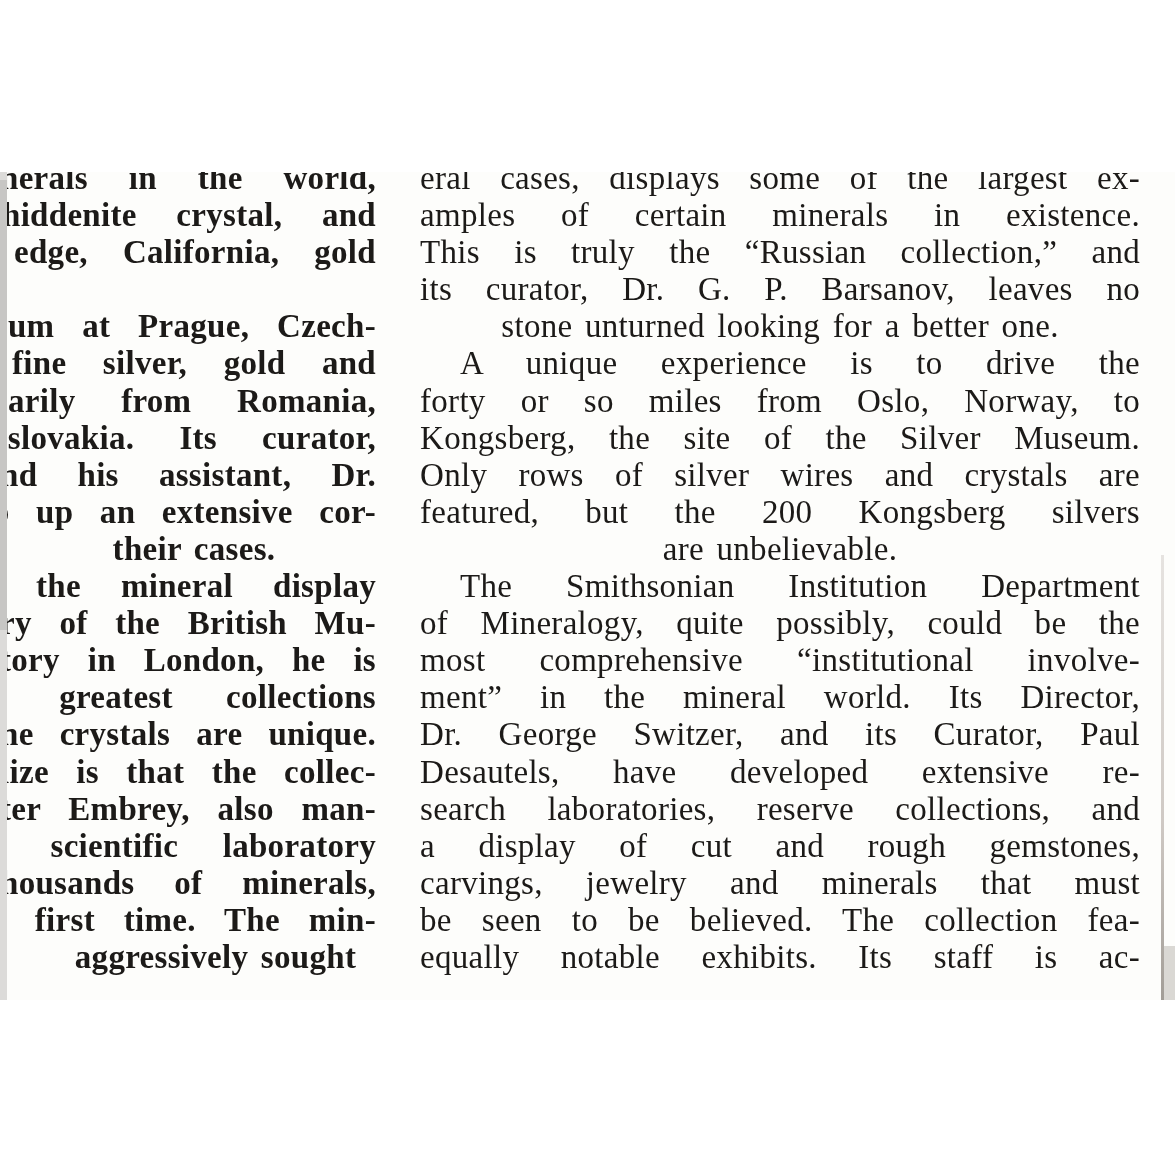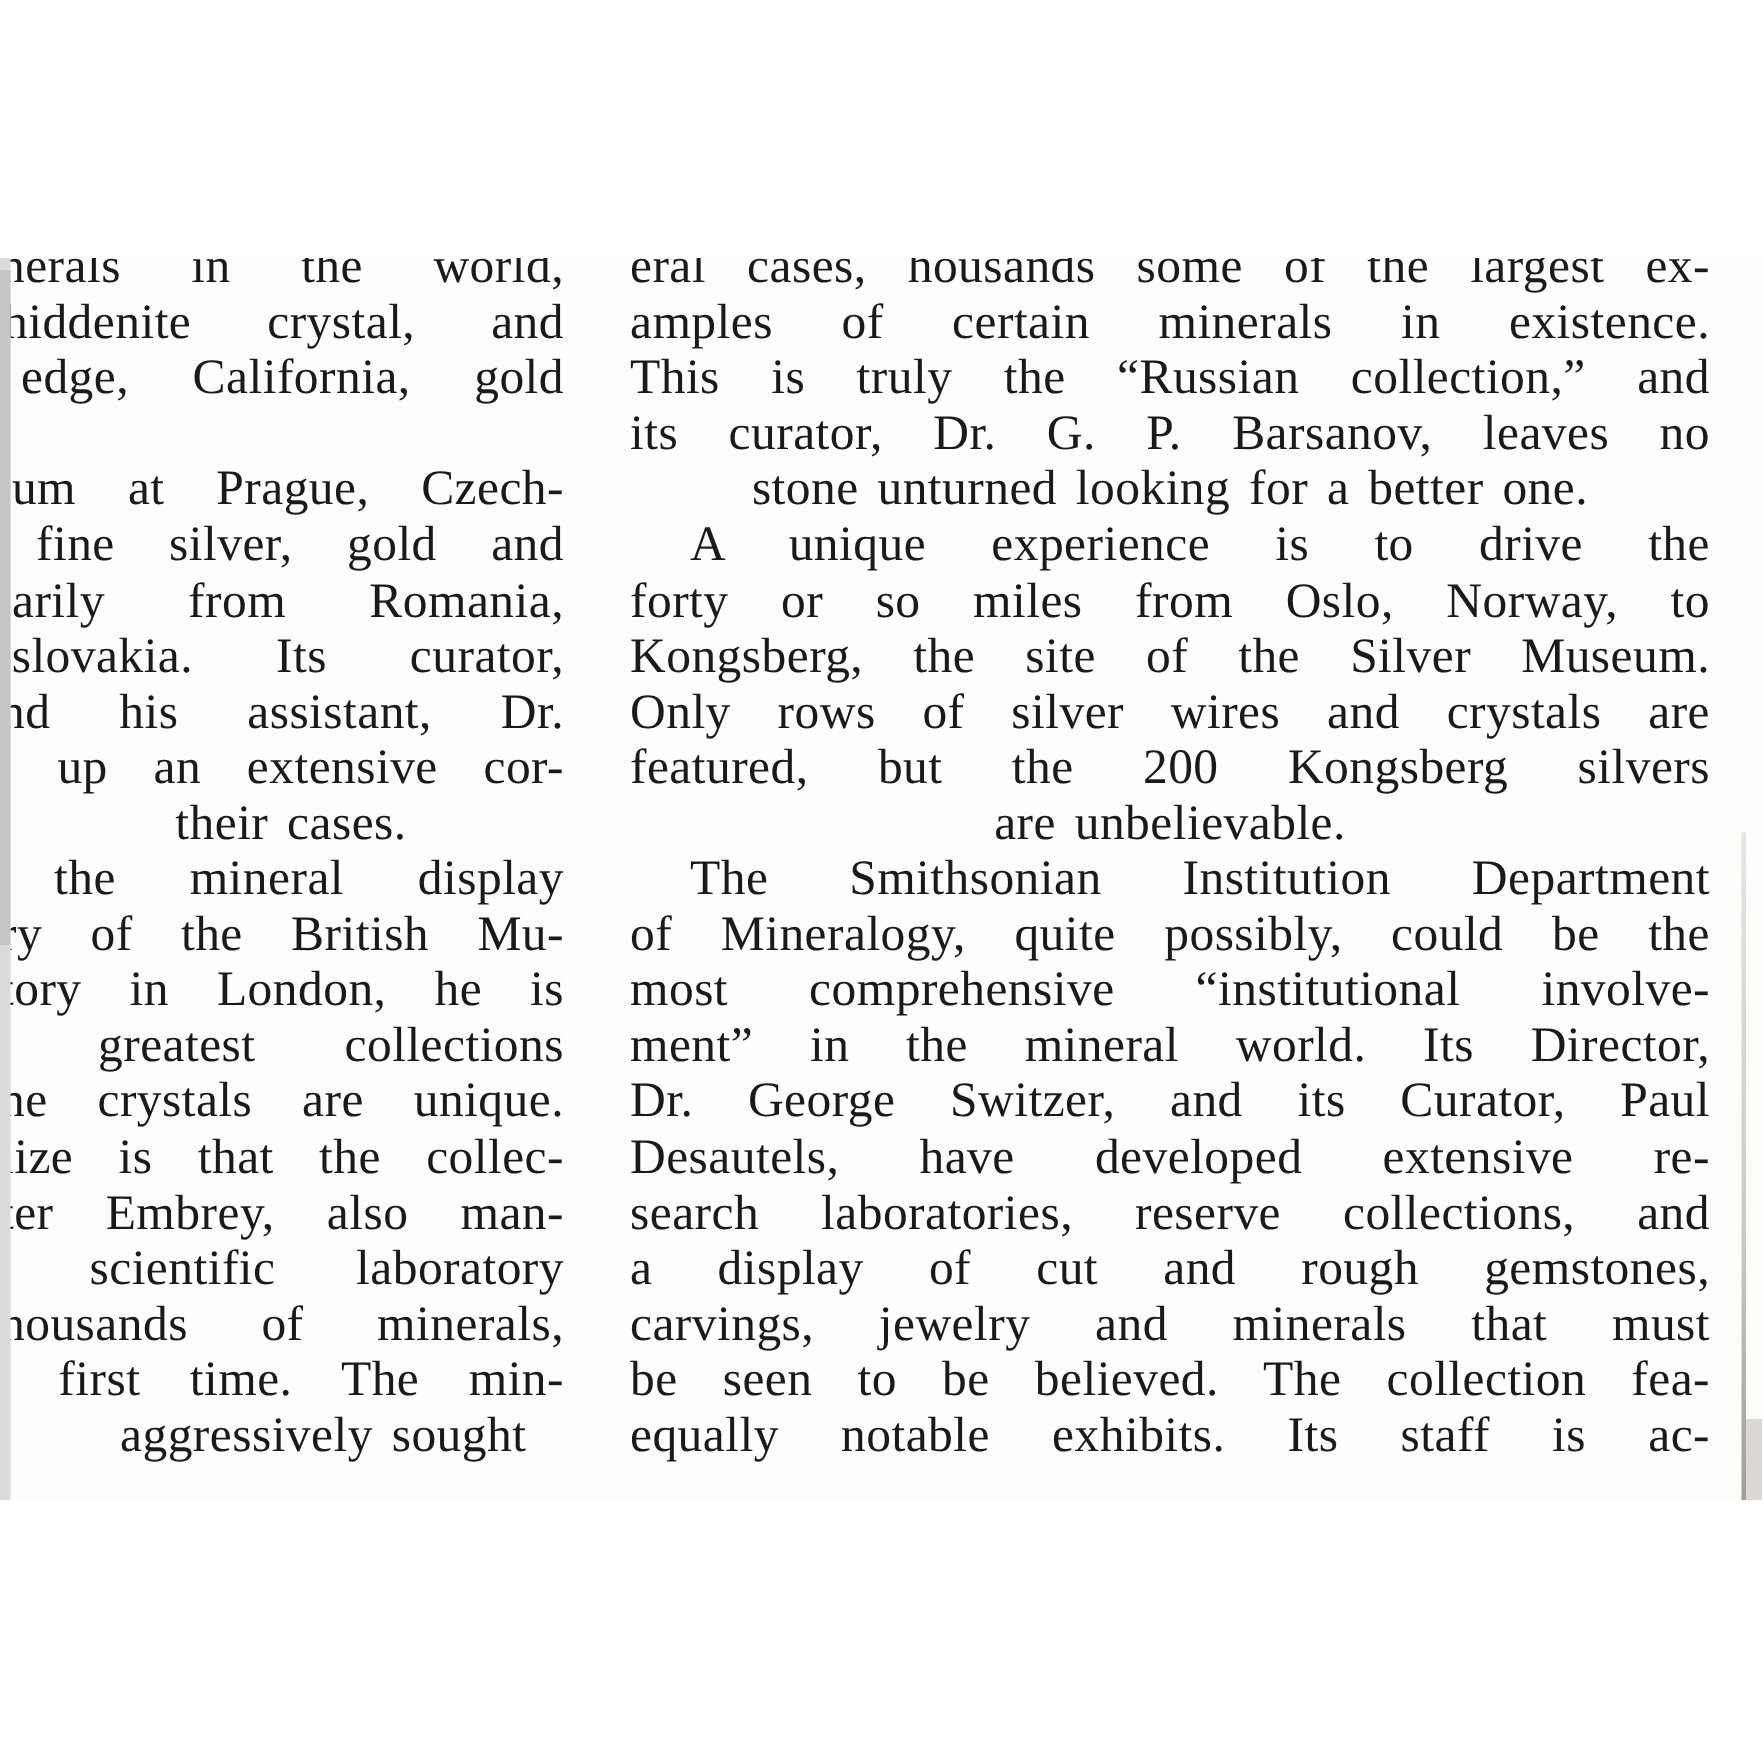--- a/index.html
+++ b/index.html
@@ -26,21 +26,21 @@
     background: #fdfdfb;
   }
   .col {
     position: absolute;
     top: -12px;
     font-size: 33px;
     line-height: 37.1px;
     color: #1c1a18;
     letter-spacing: 0.3px;
   }
-  .col-left  { left: 0;     width: 376px; }
+  .col-left  { left: 0;     width: 376px; font-weight: bold; }
   .col-right { left: 420px; width: 720px; }
   .line {
     display: block;
     text-align: center;
     word-spacing: 4px;
     white-space: normal;
   }
   .line.just {
     text-align: justify;
     text-align-last: justify;
@@ -75,40 +75,40 @@
 <body>
 
 <div class="canvas">
   <div class="page-clip">
     <div class="col col-left">
         <div class="line just">nerals in the world,</div>
         <div class="line just" style="margin-left: 2px;">hiddenite crystal, and</div>
         <div class="line just" style="margin-left: 14px;">edge, California, gold</div>
         <div class="line">&nbsp;</div>
         <div class="line just" style="margin-left: -7px;">eum at Prague, Czech-</div>
-        <div class="line just" style="margin-left: 24px;">fine silver, gold and</div>
+        <div class="line just" style="margin-left: 12px;">fine silver, gold and</div>
         <div class="line just" style="margin-left: 8px;">arily from Romania,</div>
         <div class="line just" style="margin-left: -9px;">oslovakia. Its curator,</div>
         <div class="line just">nd his assistant, Dr.</div>
         <div class="line just" style="margin-left: -9px;">p up an extensive cor-</div>
         <div class="line" style="margin-left: 12px;">their cases.</div>
         <div class="line just" style="margin-left: 36px;">the mineral display</div>
         <div class="line just">ry of the British Mu-</div>
         <div class="line just">tory in London, he is</div>
         <div class="line just" style="margin-left: -9px;">e greatest collections</div>
         <div class="line just">ne crystals are unique.</div>
         <div class="line just">lize is that the collec-</div>
         <div class="line just">ter Embrey, also man-</div>
         <div class="line just" style="margin-left: -9px;">e scientific laboratory</div>
         <div class="line just">housands of minerals,</div>
         <div class="line just" style="margin-left: -9px;">e first time. The min-</div>
         <div class="line" style="margin-left: 55px;">aggressively sought</div>
       </div>
     <div class="col col-right">
-        <div class="line just">eral cases, housands some of the largest ex-</div>
+        <div class="line just">eral cases, displays some of the largest ex-</div>
         <div class="line just">amples of certain minerals in existence.</div>
         <div class="line just">This is truly the “Russian collection,” and</div>
         <div class="line just">its curator, Dr. G. P. Barsanov, leaves no</div>
         <div class="line">stone unturned looking for a better one.</div>
         <div class="line just" style="margin-left: 40px;">A unique experience is to drive the</div>
         <div class="line just">forty or so miles from Oslo, Norway, to</div>
         <div class="line just">Kongsberg, the site of the Silver Museum.</div>
         <div class="line just">Only rows of silver wires and crystals are</div>
         <div class="line just">featured, but the 200 Kongsberg silvers</div>
         <div class="line">are unbelievable.</div>

